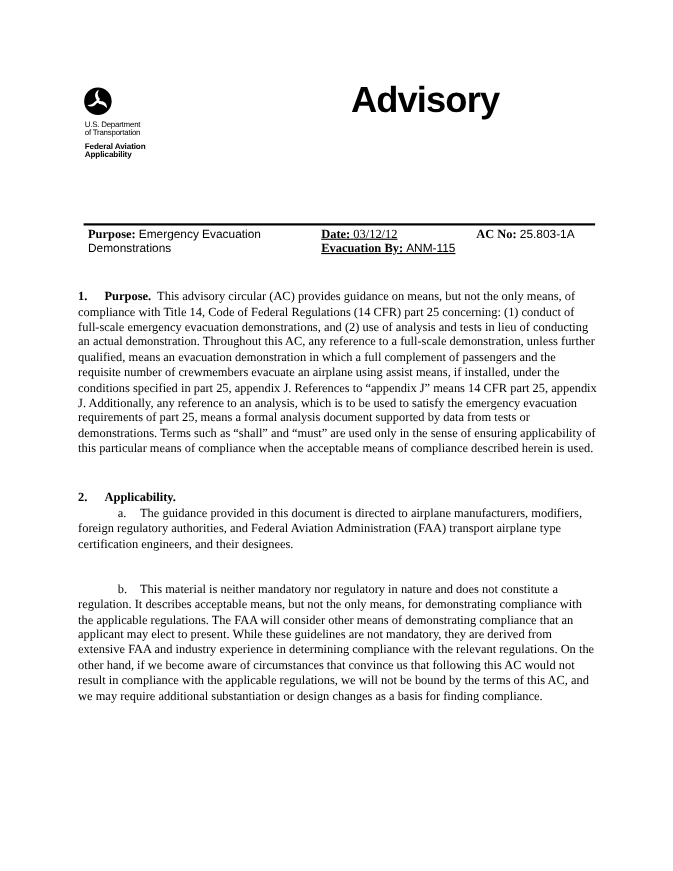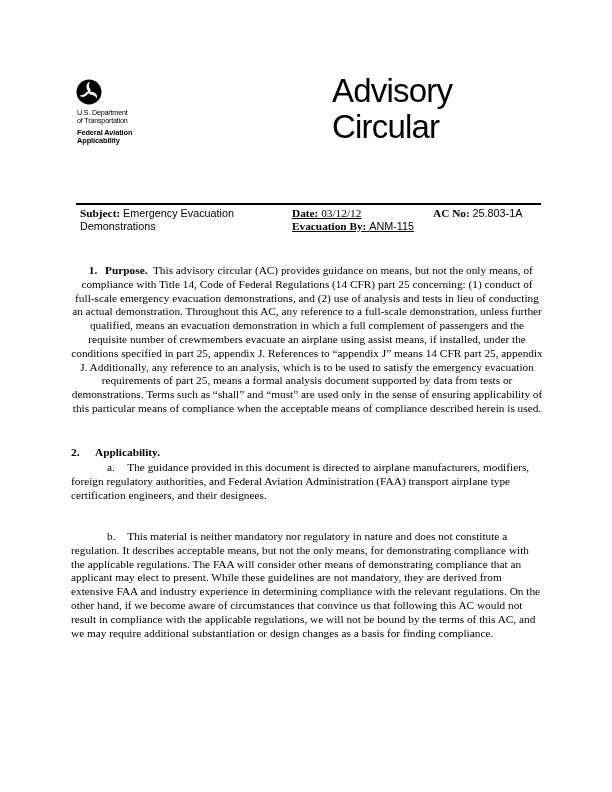--- a/index.html
+++ b/index.html
@@ -5,21 +5,21 @@
   html, body { margin: 0; padding: 0; background: #ffffff; }
   body { width: 612px; height: 792px; position: relative; overflow: hidden; color: #000; }
   .page { position: absolute; left: 0; top: 0; width: 612px; height: 792px; background: #fff; }
 
   
   .logo { position: absolute; left: 76px; top: 79px; width: 26px; height: 26px; }
   .dept { position: absolute; left: 77px; top: 109px; font-family: "Liberation Sans", sans-serif; font-size: 7.2px; line-height: 8.3px; letter-spacing: -0.2px; }
   .faa  { position: absolute; left: 77px; top: 129px; font-family: "Liberation Sans", sans-serif; font-size: 7.4px; line-height: 8.4px; font-weight: bold; letter-spacing: -0.1px; }
 
   
-  .title { position: absolute; left: 332px; top: 73px; font-family: "Liberation Sans", sans-serif; font-weight: normal; font-size: 33px; line-height: 36px; letter-spacing: -0.8px; }
+  .title { position: absolute; left: 319px; top: 73px; font-family: "Liberation Sans", sans-serif; font-weight: bold; font-size: 33px; line-height: 36px; letter-spacing: -0.8px; }
 
   
   .rule { position: absolute; left: 76px; top: 203px; width: 465px; height: 1.5px; background: #000; }
   .hdr { position: absolute; top: 207px; font-size: 11.3px; line-height: 13.2px; }
   .hdr .lbl { font-family: "Liberation Serif", serif; font-weight: bold; }
   .hdr .val { font-family: "Liberation Sans", sans-serif; font-size: 10.8px; }
   .hdr .valserif { font-family: "Liberation Serif", serif; }
   .h-subject { left: 80px; width: 200px; }
   .h-date { left: 292px; width: 140px; text-decoration: underline; }
   .h-acno { left: 433px; width: 110px; }
@@ -49,44 +49,43 @@
     <div>U.S. Department</div>
     <div>of Transportation</div>
   </div>
   <div class="faa">
     <div>Federal Aviation</div>
     <div>Applicability</div>
   </div>
 
   <div class="title">
     <div>Advisory</div>
-    <div>Circular</div>
   </div>
 
   <div class="rule"></div>
 
   <div class="hdr h-subject">
-    <span class="lbl">Subject:</span>
+    <span class="lbl">Purpose:</span>
     <span class="val">Emergency Evacuation</span><br>
     <span class="val">Demonstrations</span>
   </div>
 
   <div class="hdr h-date">
     <span class="lbl">Date:</span>
     <span class="valserif">03/12/12</span><br>
     <span class="lbl">Evacuation By:</span>
     <span class="val">ANM-115</span>
   </div>
 
   <div class="hdr h-acno">
     <span class="lbl">AC No:</span>
     <span class="val">25.803-1A</span>
   </div>
 
-  <div class="body para" style="top: 264px; text-align: center;">
+  <div class="body para" style="top: 264px;">
     <p>
       <span class="num">1.</span><span class="head">Purpose.</span>&nbsp;
       <span>This advisory circular (AC) provides guidance on means, but not the only means, of compliance with Title 14, Code of Federal Regulations (14 CFR) part 25 concerning:  (1) conduct of full-scale emergency evacuation demonstrations, and (2) use of analysis and tests in lieu of conducting an actual demonstration.  Throughout this AC, any reference to a full-scale demonstration, unless further qualified, means an evacuation demonstration in which a full complement of passengers and the requisite number of crewmembers evacuate an airplane using assist means, if installed, under the conditions specified in part 25, appendix J.  References to “appendix J” means 14 CFR part 25, appendix J.  Additionally, any reference to an analysis, which is to be used to satisfy the emergency evacuation requirements of part 25, means a formal analysis document supported by data from tests or demonstrations.  Terms such as “shall” and “must” are used only in the sense of ensuring applicability of this particular means of compliance when the acceptable means of compliance described herein is used.</span>
     </p>
   </div>
 
   <div class="body para" style="top: 446px;">
     <p>
       <span class="num">2.</span><span class="head">Applicability.</span>
     </p>

